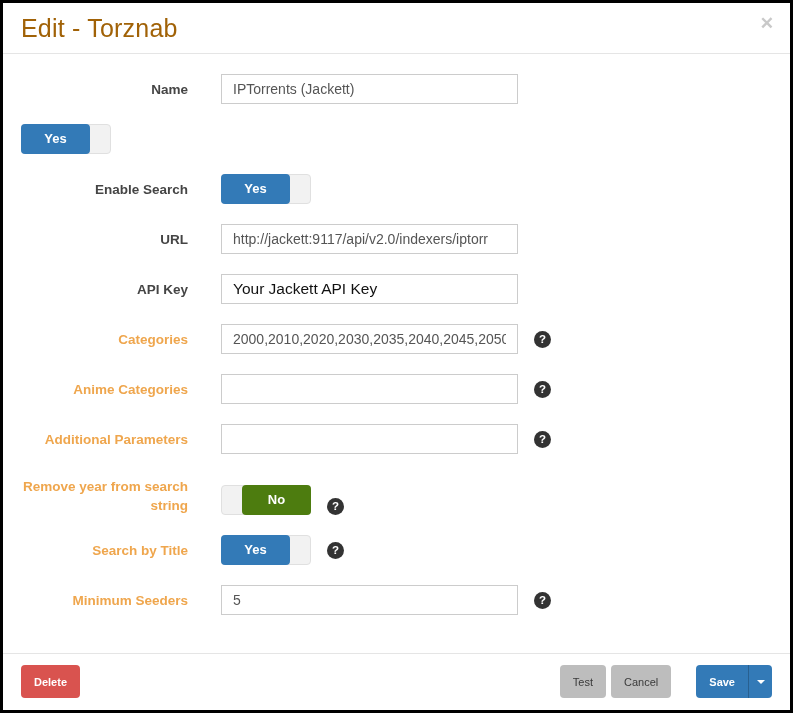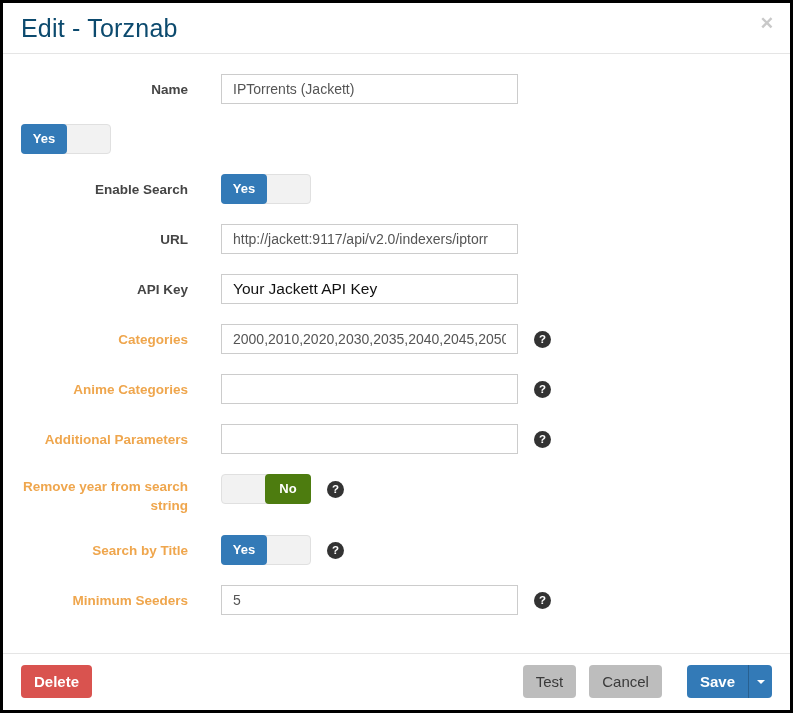--- a/index.html
+++ b/index.html
@@ -17,40 +17,40 @@
   }
   
   .modal-header {
     position: relative;
     padding: 11px 18px 10px 18px;
     border-bottom: 1px solid #e5e5e5;
   }
   .modal-title {
     font-size: 25px;
     font-weight: 400;
-    color: #0c4a6e;
+    color: #a16207;
     letter-spacing: 0.2px;
   }
   .close-btn {
     position: absolute;
     top: 12px; right: 16px;
     font-size: 17px;
     color: #c9c9c9;
     cursor: pointer;
     line-height: 1;
     font-weight: 700;
   }
   
   .modal-body { padding: 20px 18px 0 18px; }
   .form-group {
     display: flex;
     align-items: center;
     margin-bottom: 20px;
   }
-  .form-group.tall { align-items: flex-start; }
+  .form-group.tall { align-items: flex-end; }
   .ctl-label {
     width: 167px;
     margin-right: 33px;
     text-align: right;
     font-size: 13.5px;
     font-weight: 700;
     color: #454545;
     line-height: 19px;
   }
   .ctl-label.advanced { color: #efa64d; }
@@ -81,21 +81,21 @@
     background: #f2f2f2;
     border: 1px solid #e0e0e0;
     border-radius: 4px;
     position: relative;
     cursor: pointer;
     flex: none;
   }
   .toggle .knob {
     position: absolute;
     top: -1px;
-    width: 46px;
+    width: 69px;
     height: 30px;
     border-radius: 4px;
     color: #ffffff;
     font-size: 13px;
     font-weight: 700;
     text-align: center;
     line-height: 30px;
   }
   .toggle.on .knob  { left: -1px;  background: #337ab7; }
   .toggle.off .knob { right: -1px; background: #4d7c0f; }
@@ -121,30 +121,30 @@
     border-top: 1px solid #e5e5e5;
     padding: 11px 18px 12px 18px;
     display: flex;
     align-items: center;
     background: #ffffff;
   }
   .btn {
     height: 33px;
     border: none;
     border-radius: 4px;
-    font-size: 15px;
+    font-size: 11px;
     font-family: "Liberation Sans", sans-serif;
     padding: 0 13px;
     cursor: pointer;
   }
   .btn-danger  { background: #d9534f; color: #ffffff; font-weight: 700; }
   .btn-default { background: #bdbdbd; color: #3a3a3a; font-weight: 400; }
   .btn-primary { background: #337ab7; color: #ffffff; font-weight: 700; }
   .footer-right { margin-left: auto; display: flex; align-items: center; }
-  .footer-right .btn { margin-left: 13px; }
+  .footer-right .btn { margin-left: 5px; }
   .split { display: flex; margin-left: 13px; }
   .split .btn-main {
     margin-left: 12px;
     border-top-right-radius: 0;
     border-bottom-right-radius: 0;
   }
   .split .btn-caret {
     margin-left: 0;
     width: 24px;
     padding: 0;

